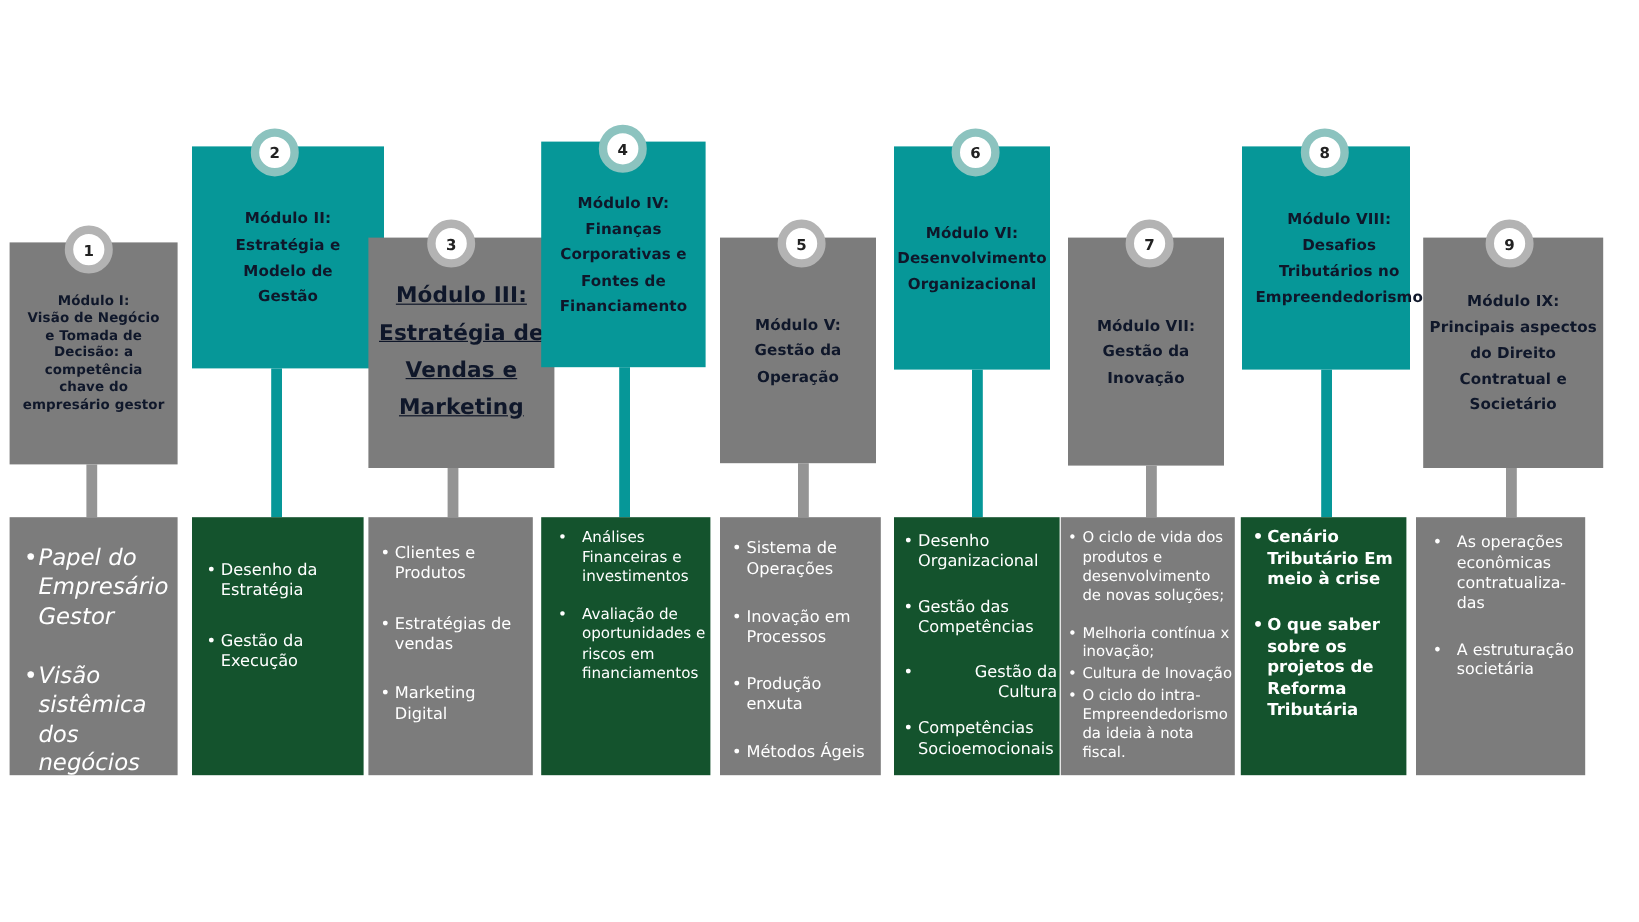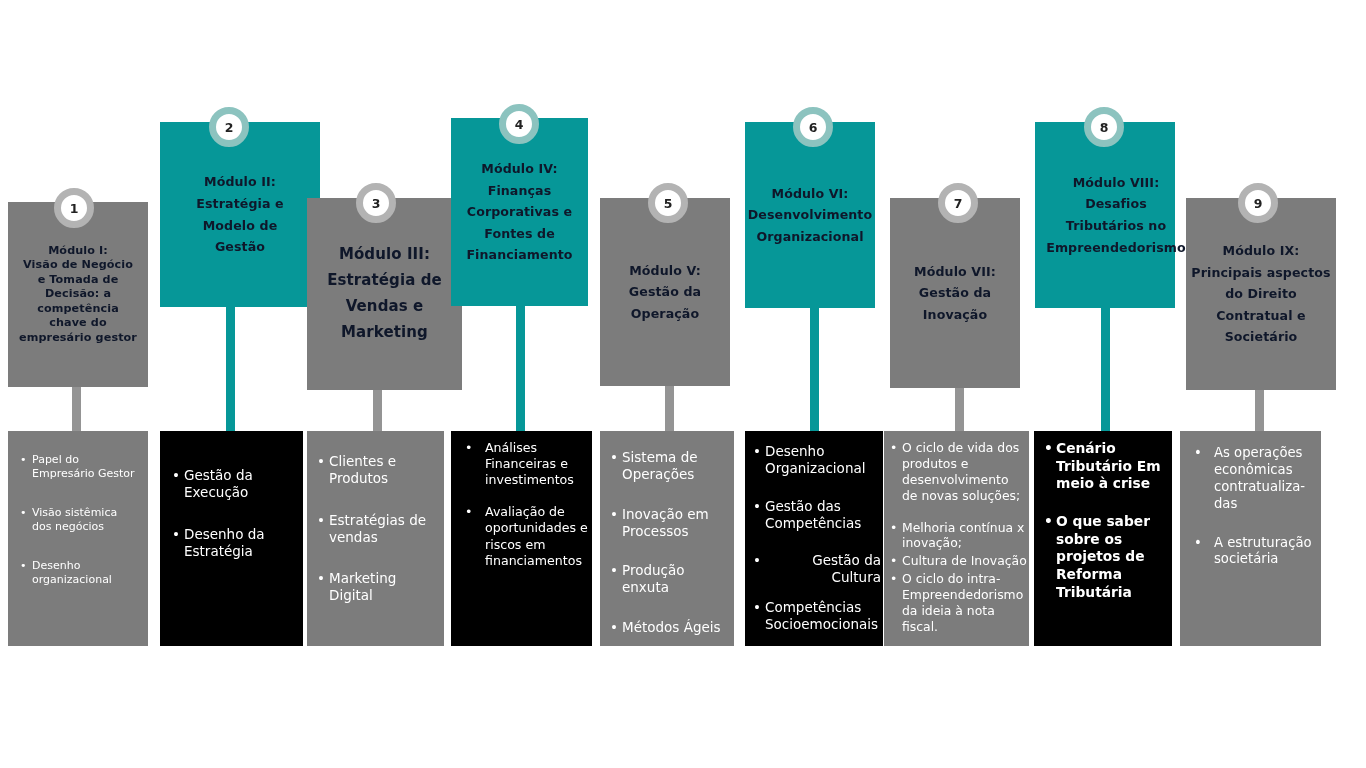--- a/index.html
+++ b/index.html
@@ -55,21 +55,21 @@
 
   
   .panel{
     position:absolute;
     box-sizing:border-box;
     color:#ffffff;
     padding:14px 8px 10px 8px;
     overflow:hidden;
   }
   .panel.gray{background:#7c7c7c;}
-  .panel.teal{background:#000000;}
+  .panel.teal{background:#14532d;}
   .panel ul{margin:0;padding:0;list-style:none;}
   .panel li{
     position:relative;
     margin:0 0 14px 0;
     padding-left:12px;
     line-height:1.28;
   }
   .panel li:before{
     content:"\2022";
     position:absolute;left:0;top:0;
@@ -89,44 +89,44 @@
       <span class="ln sub">e Tomada de</span>
       <span class="ln sub">Decisão:  a</span>
       <span class="ln sub">competência</span>
       <span class="ln sub">chave   do</span>
       <span class="ln sub">empresário gestor</span>
     </div>
     <div class="stem gray" style="left: 72px; top: 387px; height: 44px;"></div>
     <div class="badge gray" style="left: 54px; top: 188px;">
       <span>1</span>
     </div>
-    <div class="panel gray" style="left: 8px; top: 431px; width: 140px; height: 215px; font-size: 11px; padding: 22px 10px 0px 12px;">
+    <div class="panel gray" style="left: 8px; top: 431px; width: 140px; height: 215px; font-size: 19px; padding: 22px 10px 0px 12px; font-style: italic;">
       <ul>
         <li style="margin-bottom: 25px;">Papel do Empresário Gestor</li>
         <li style="margin-bottom: 25px;">Visão sistêmica dos negócios</li>
         <li style="margin-bottom: 25px;">Desenho organizacional</li>
       </ul>
     </div>
     <div class="head teal" style="left: 160px; top: 122px; width: 160px; height: 185px; font-size: 12.6px;">
       <span class="ln">Módulo II:</span>
       <span class="ln sub">Estratégia e</span>
       <span class="ln sub">Modelo de</span>
       <span class="ln sub">Gestão</span>
     </div>
     <div class="stem teal" style="left: 226px; top: 307px; height: 124px;"></div>
     <div class="badge teal" style="left: 209px; top: 107px;">
       <span>2</span>
     </div>
     <div class="panel teal" style="left: 160px; top: 431px; width: 143px; height: 215px; font-size: 13.5px; padding: 36px 8px 0px 12px;">
       <ul>
+        <li style="margin-bottom: 24px;">Desenho da Estratégia</li>
         <li style="margin-bottom: 24px;">Gestão da Execução</li>
-        <li style="margin-bottom: 24px;">Desenho da Estratégia</li>
-      </ul>
-    </div>
-    <div class="head gray" style="left: 307px; top: 198px; width: 155px; height: 192px; font-size: 15px;">
+      </ul>
+    </div>
+    <div class="head gray" style="left: 307px; top: 198px; width: 155px; height: 192px; font-size: 18px; text-decoration: underline;">
       <span class="ln">Módulo III:</span>
       <span class="ln sub">Estratégia de</span>
       <span class="ln sub">Vendas e</span>
       <span class="ln sub">Marketing</span>
     </div>
     <div class="stem gray" style="left: 373px; top: 390px; height: 41px;"></div>
     <div class="badge gray" style="left: 356px; top: 183px;">
       <span>3</span>
     </div>
     <div class="panel gray" style="left: 307px; top: 431px; width: 137px; height: 215px; font-size: 13.5px; padding: 22px 6px 16px 10px;">

